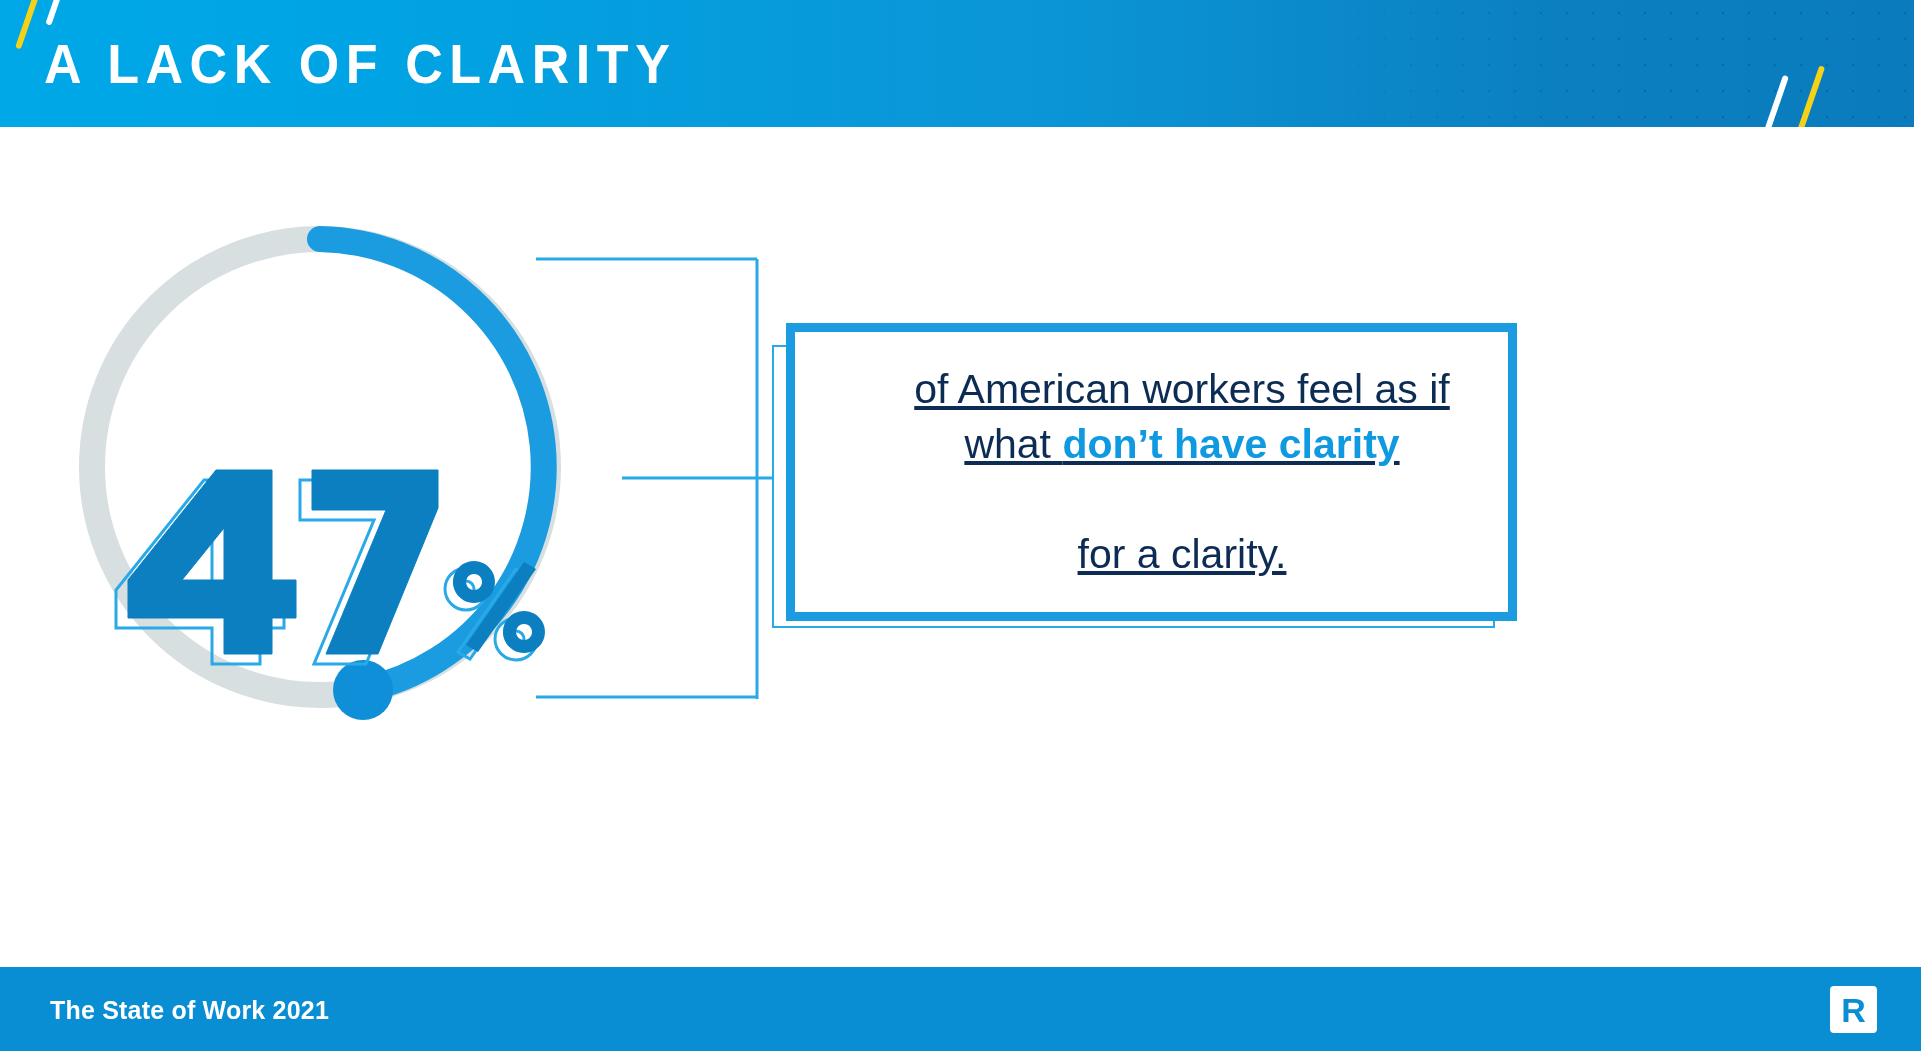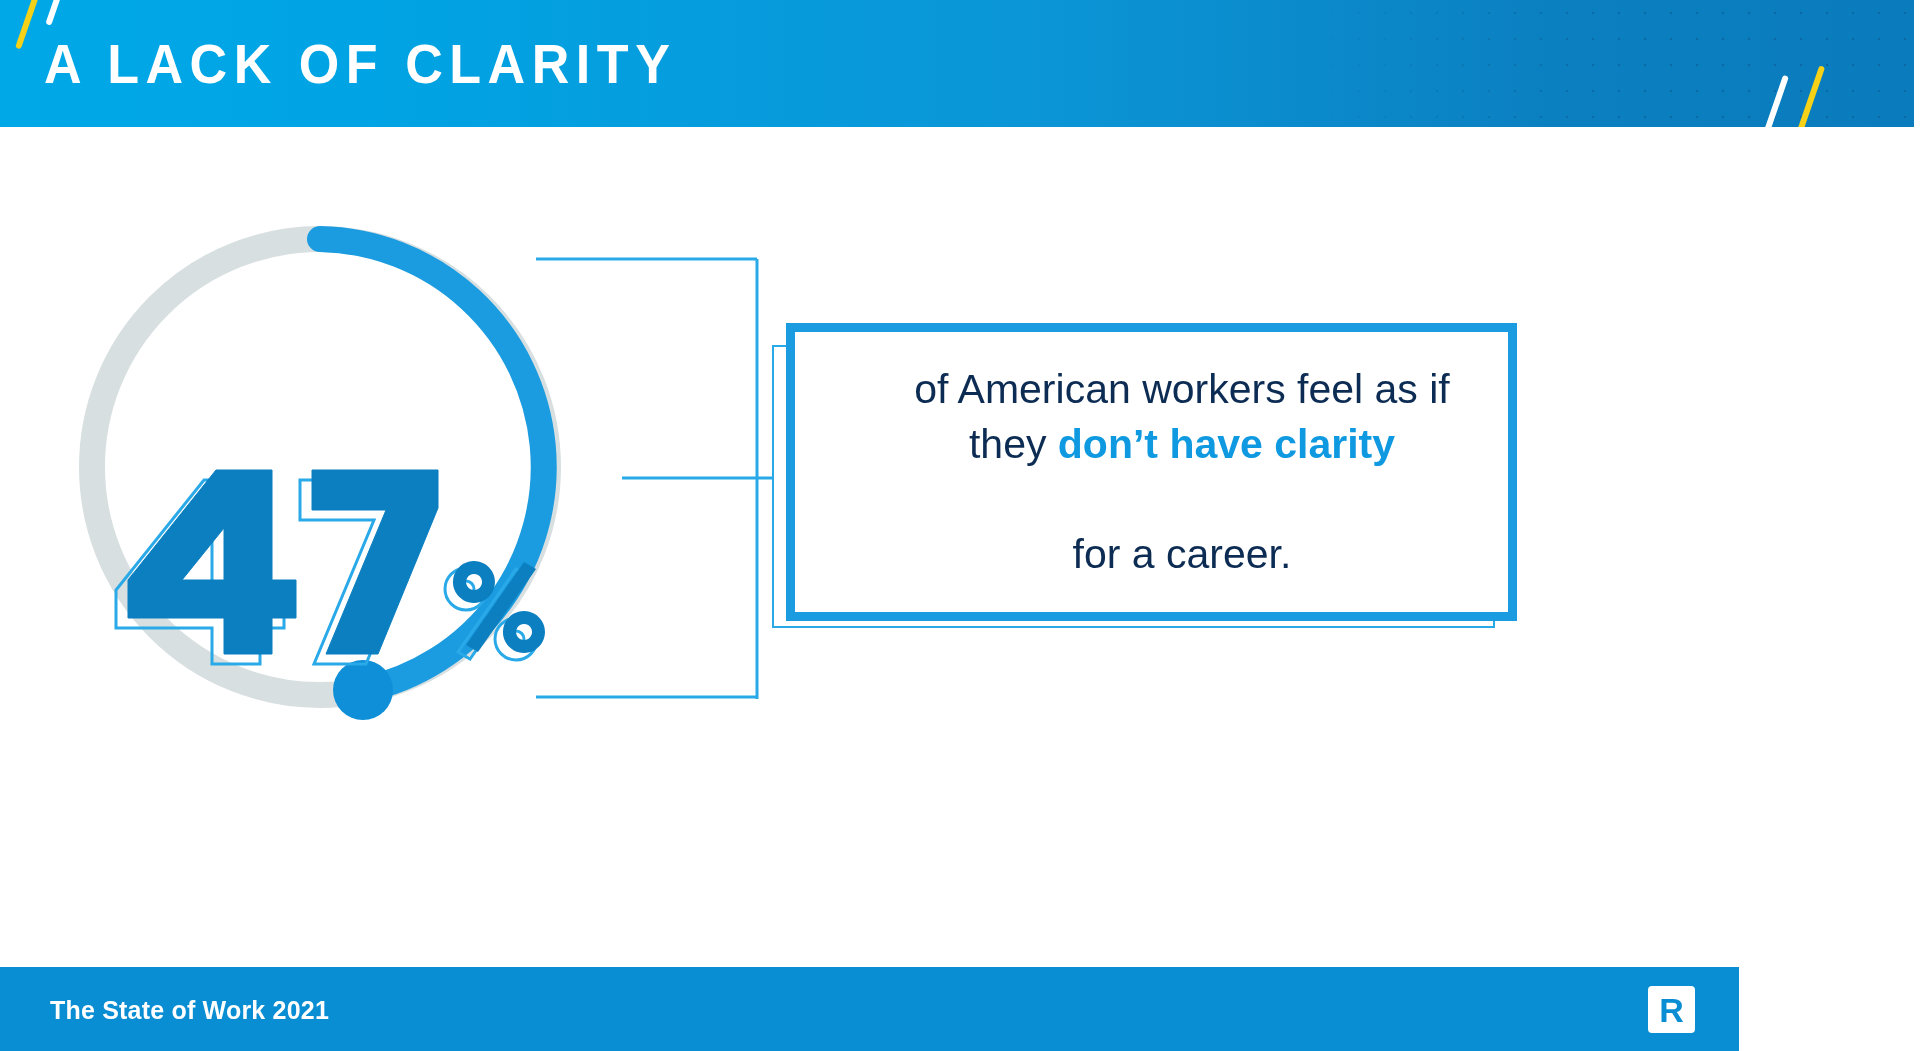--- a/index.html
+++ b/index.html
@@ -62,26 +62,27 @@
     border:9px solid #1c9ce0; background:#fff;
   }
   .callout-text {
     position:absolute; left:14px; top:0; width:792px; height:298px;
     display:flex; align-items:center; justify-content:center;
     text-align:center;
     color:#0d2c54;
     font-family:"Liberation Sans", sans-serif;
     font-size:41px; line-height:55px; font-weight:normal;
     padding:0 36px;
+    text-decoration:underline;
   }
   .callout-text b { color:#0f99e0; font-weight:bold;text-align:right; }
 
   
   .footer {
-    position:absolute; left:0; top:967px; width:1739px; height:84px;
+    position:absolute; left:0; top:967px; width:1921px; height:84px;
     background:#0a8ed3;
   }
   .footer-left {
     position:absolute; left:50px; top:29px;
     color:#fff; font-size:25px; font-weight:bold; letter-spacing:.2px;
     font-family:"Liberation Sans", sans-serif;
   }
   .footer-logo {
     position:absolute; right:44px; top:19px;
     display:flex; align-items:center; gap:14px;
@@ -177,23 +178,23 @@
 
     <line x1="622" y1="351" x2="772" y2="351" stroke="#29a9e8" stroke-width="3"></line>
   </svg>
 
   <div class="callout-wrap">
     <div class="callout-thin"></div>
     <div class="callout-thick"></div>
     <div class="callout-text">
       <div>
         <span>of American workers feel as if</span><br>
-        <span>they </span><b>don’t have clarity</b><br>
+        <span>what </span><b>don’t have clarity</b><br>
         <br>
-        <span>for a career.</span>
+        <span>for a clarity.</span>
       </div>
     </div>
   </div>
 
 </div>
 
 <div class="footer">
   <div class="footer-left">The State of Work 2021</div>
   <div class="footer-logo">
     <div class="logo-mark">R</div>

